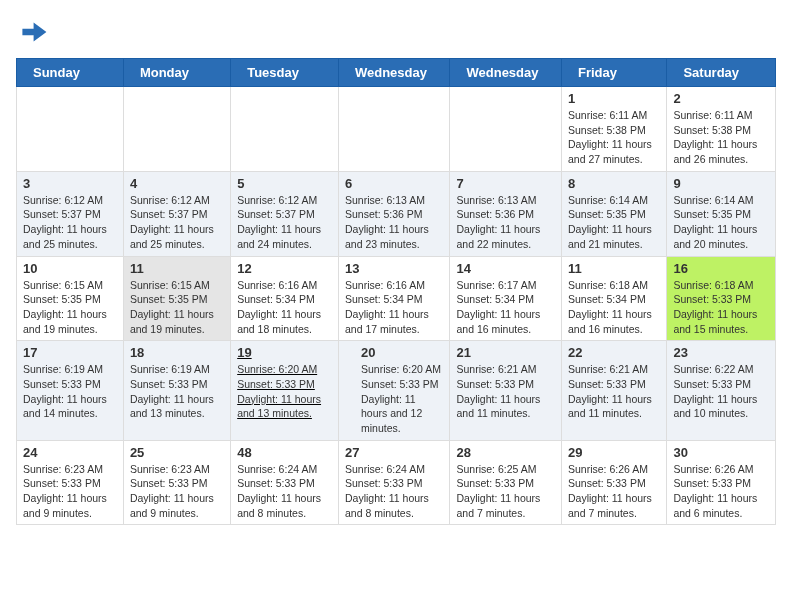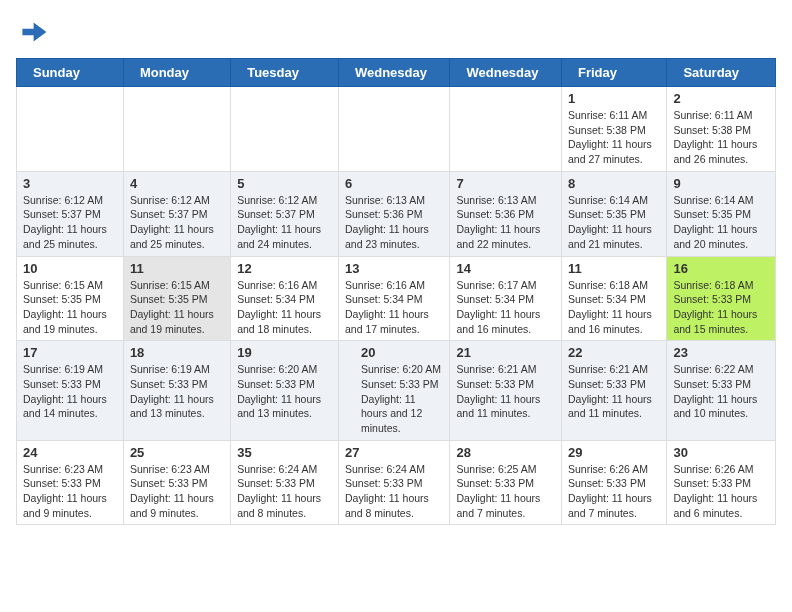--- a/index.html
+++ b/index.html
@@ -232,21 +232,21 @@
           <div class="day-info">Sunrise: 6:19 AM
 Sunset: 5:33 PM
 Daylight: 11 hours and 14 minutes.</div>
         </td>
         <td style="background: rgb(238, 242, 247); margin-top: 32px;">
           <span class="day-num">18</span>
           <div class="day-info">Sunrise: 6:19 AM
 Sunset: 5:33 PM
 Daylight: 11 hours and 13 minutes.</div>
         </td>
-        <td style="background: rgb(238, 242, 247);">
+        <td style="background: rgb(238, 242, 247); text-decoration: underline;">
           <span class="day-num">19</span>
           <div class="day-info">Sunrise: 6:20 AM
 Sunset: 5:33 PM
 Daylight: 11 hours and 13 minutes.</div>
         </td>
         <td style="background: rgb(238, 242, 247); padding-left: 22px;">
           <span class="day-num">20</span>
           <div class="day-info">Sunrise: 6:20 AM
 Sunset: 5:33 PM
 Daylight: 11 hours and 12 minutes.</div>
@@ -277,21 +277,21 @@
 Sunset: 5:33 PM
 Daylight: 11 hours and 9 minutes.</div>
         </td>
         <td style="background: rgb(255, 255, 255);">
           <span class="day-num">25</span>
           <div class="day-info">Sunrise: 6:23 AM
 Sunset: 5:33 PM
 Daylight: 11 hours and 9 minutes.</div>
         </td>
         <td style="background: rgb(255, 255, 255);">
-          <span class="day-num">35</span>
+          <span class="day-num">48</span>
           <div class="day-info">Sunrise: 6:24 AM
 Sunset: 5:33 PM
 Daylight: 11 hours and 8 minutes.</div>
         </td>
         <td style="background: rgb(255, 255, 255);">
           <span class="day-num">27</span>
           <div class="day-info">Sunrise: 6:24 AM
 Sunset: 5:33 PM
 Daylight: 11 hours and 8 minutes.</div>
         </td>

